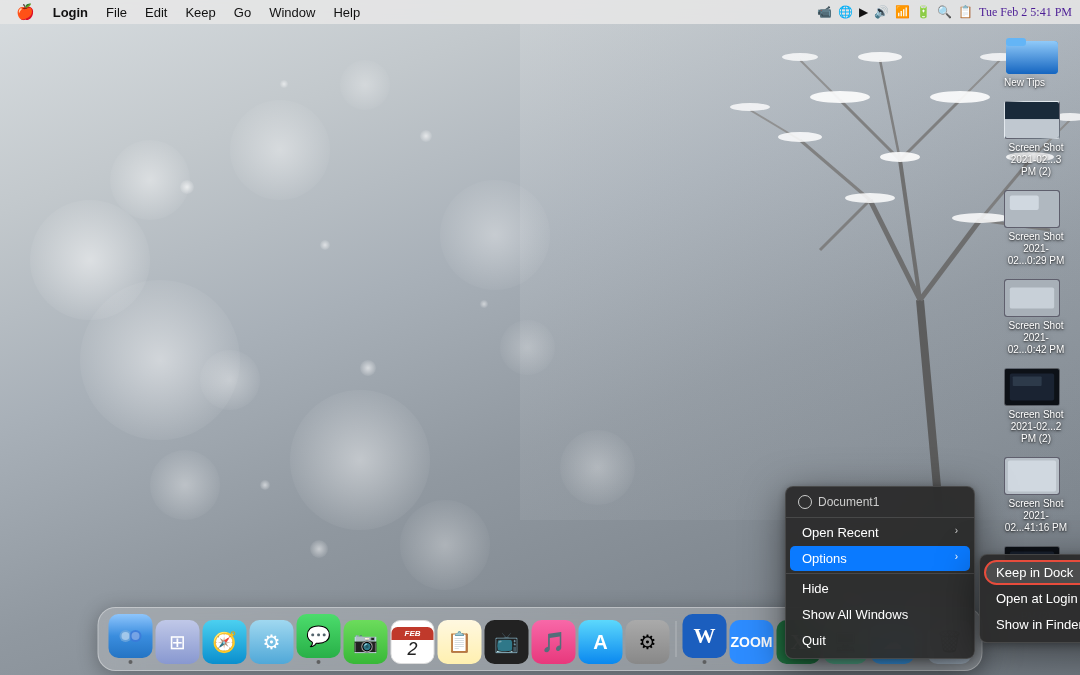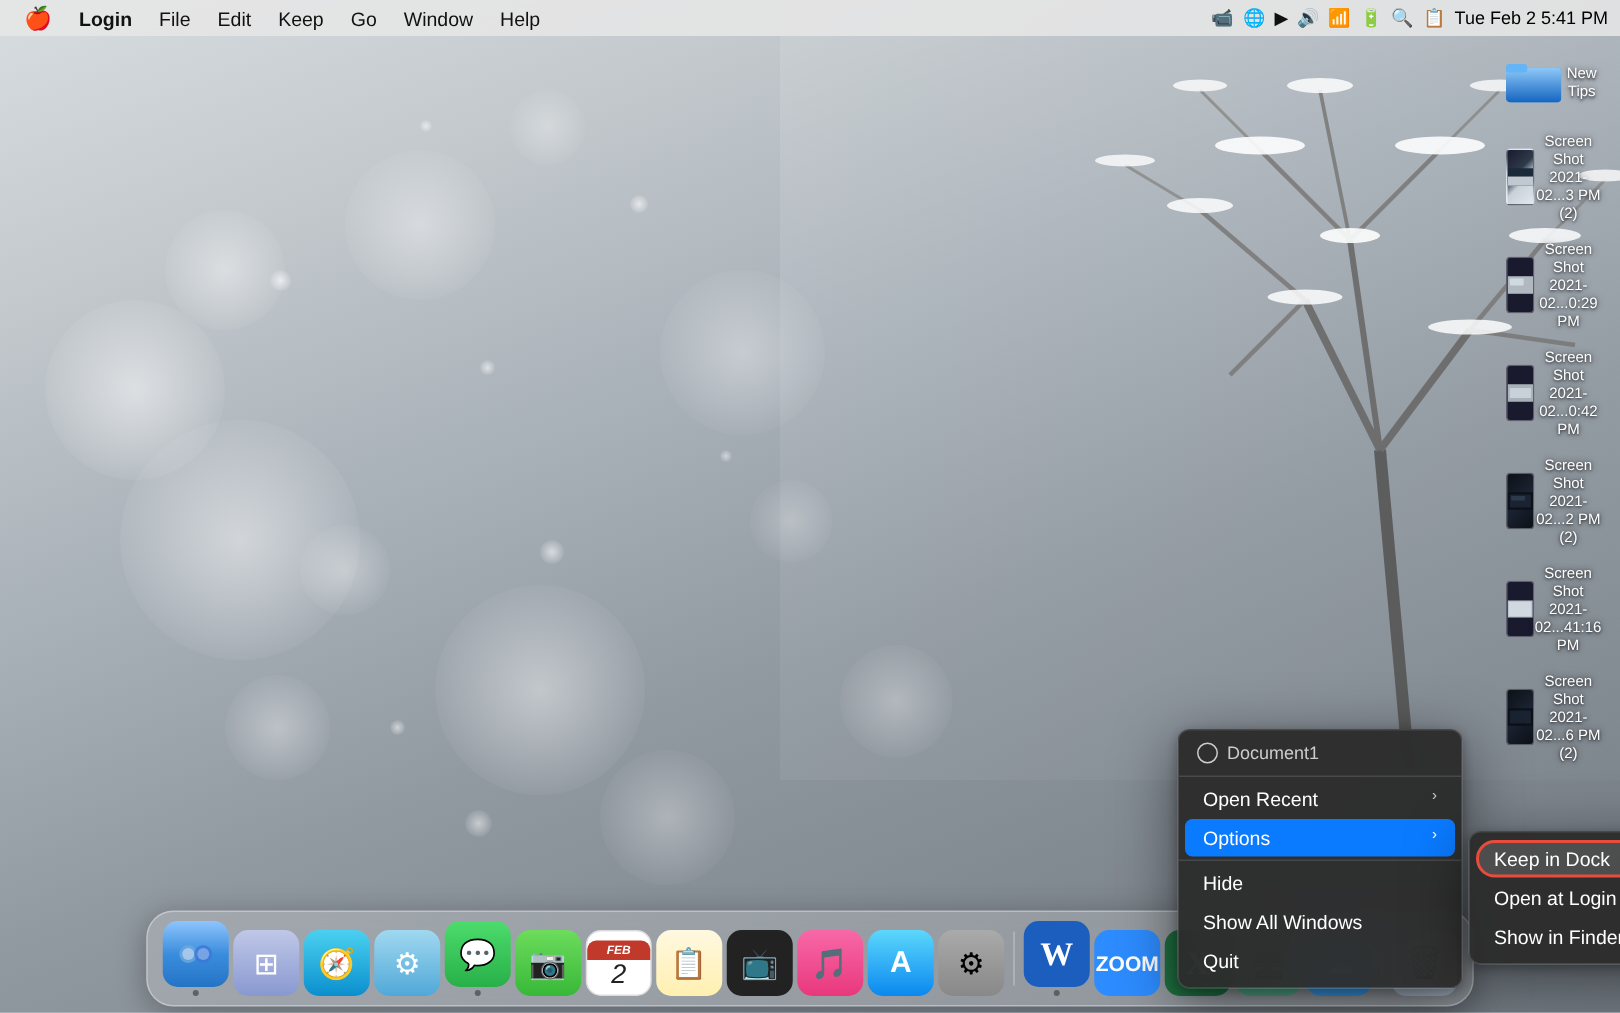--- a/index.html
+++ b/index.html
@@ -72,22 +72,22 @@
       position: absolute;
       top: 30px;
       right: 8px;
       display: flex;
       flex-direction: column;
       gap: 4px;
       z-index: 10;
     }
     .desktop-icon {
       display: flex;
-      flex-direction: row;
-      align-items: center;
+      flex-direction: column;
+      align-items: flex-start;
       width: 72px;
       cursor: default;
       padding: 4px;
       border-radius: 6px;
     }
     .desktop-icon-img {
       width: 56px;
       height: 40px;
       border-radius: 4px;
       overflow: hidden;
@@ -365,21 +365,21 @@
   </div>
   <div class="menubar-right">
     <span>📹</span>
     <span>🌐</span>
     <span>▶</span>
     <span>🔊</span>
     <span>📶</span>
     <span>🔋</span>
     <span>🔍</span>
     <span>📋</span>
-    <span style="font-size:12px;color:#000000;">Tue Feb 2  5:41 PM</span>
+    <span style="font-size:12px;color:#4c1d95;font-family:Liberation Serif, serif;">Tue Feb 2  5:41 PM</span>
   </div>
 </div>
 
 <div id="desktop-icons">
 
   <div class="desktop-icon">
     <div class="desktop-icon-img">
       <svg width="52" height="40" viewBox="0 0 52 40">
         <rect x="0" y="7" width="52" height="33" rx="4" fill="#2196f3"></rect>
         <rect x="0" y="7" width="52" height="33" rx="4" fill="url(#fgrad)"></rect>

